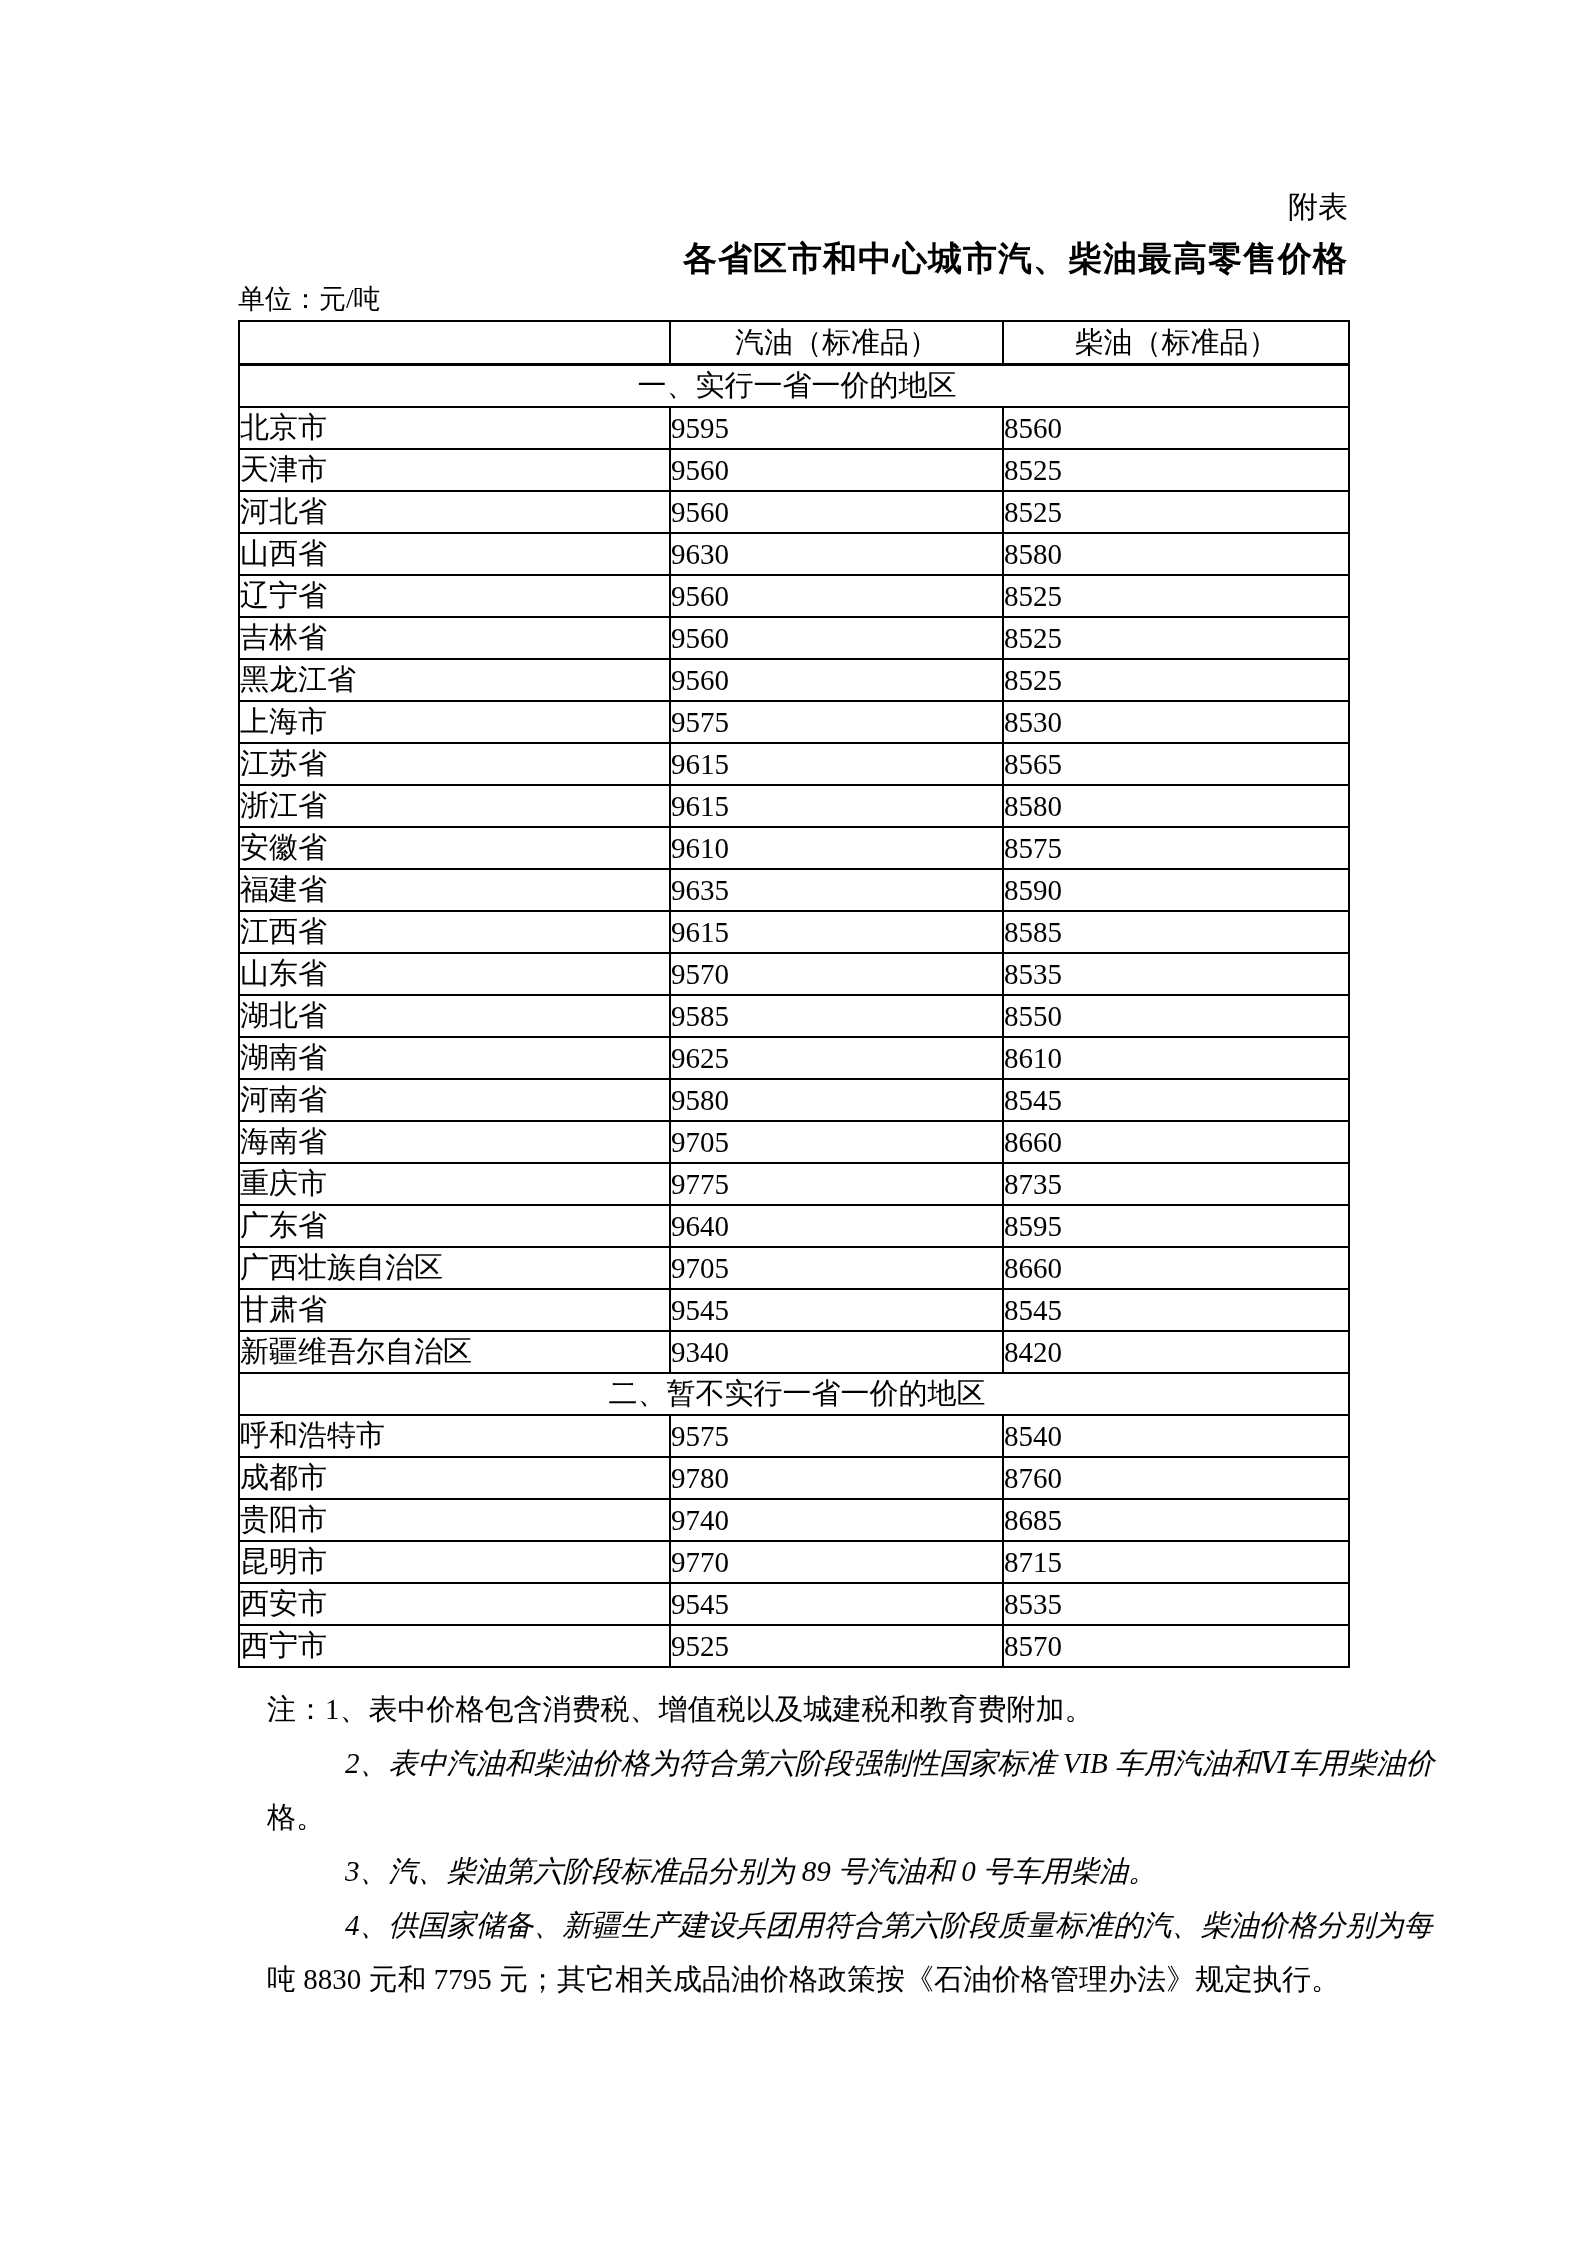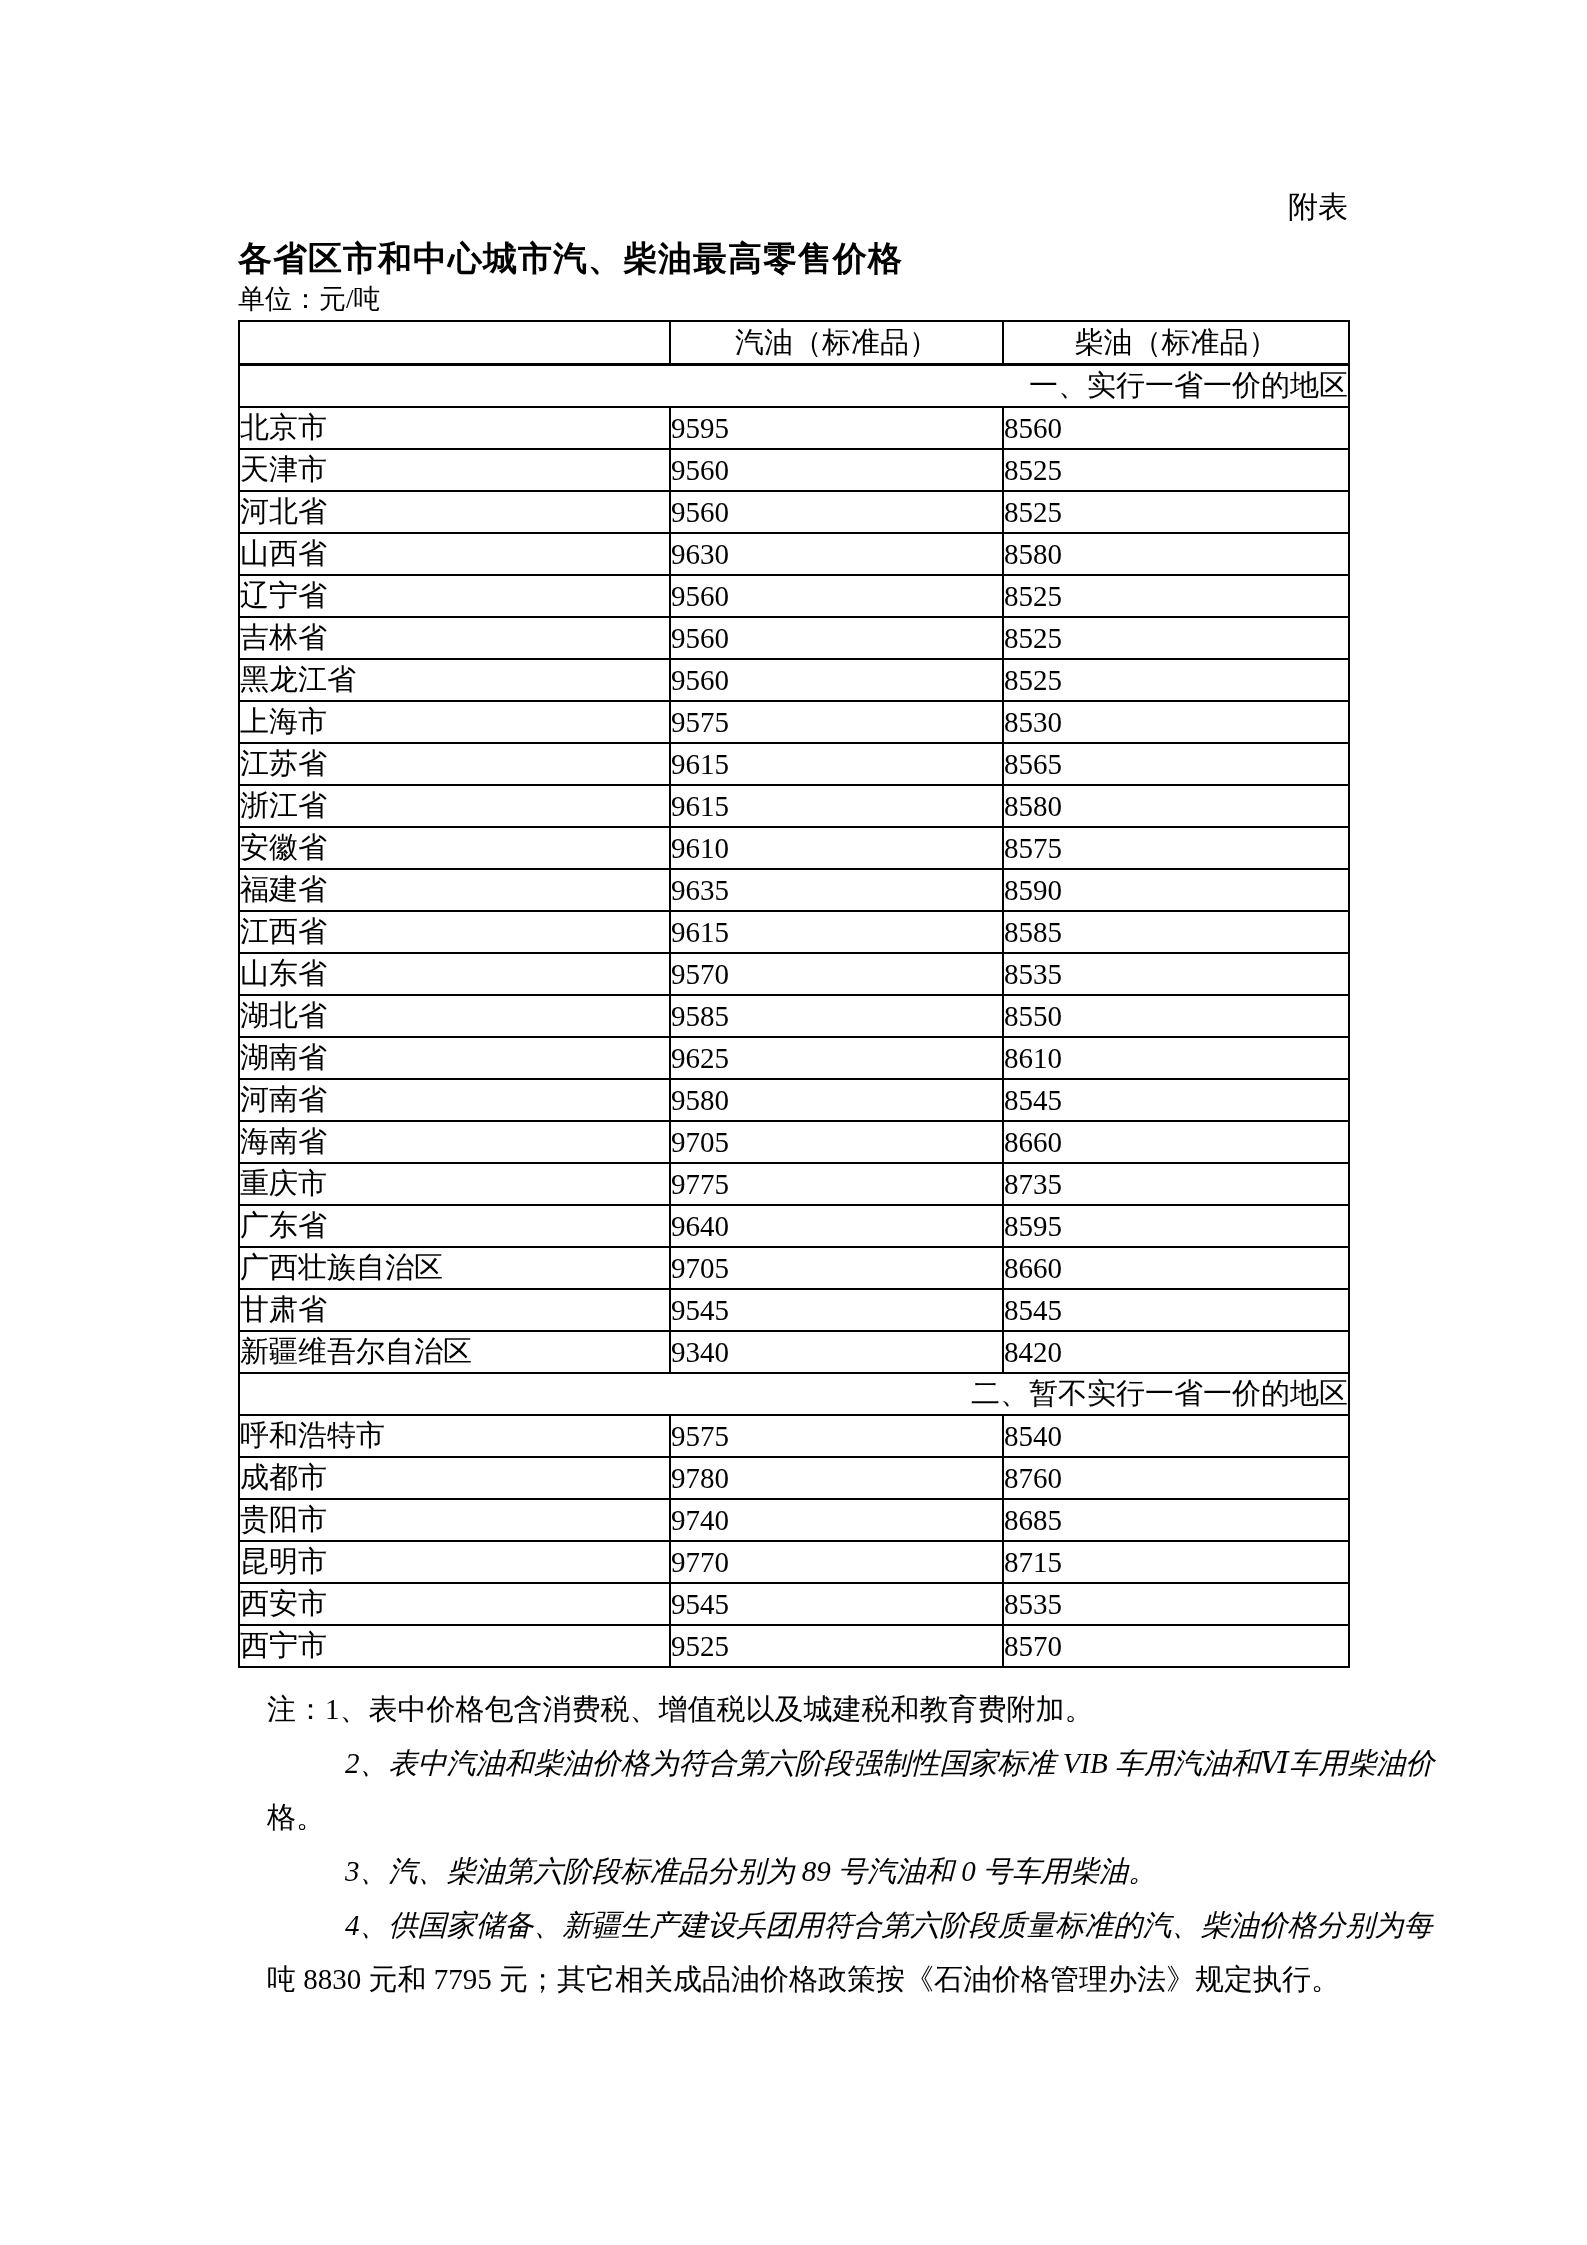--- a/index.html
+++ b/index.html
@@ -17,21 +17,21 @@
     width:1110px;
   }
   .attach-label{
     font-size:30px;line-height:38px;
     text-align:right;
   }
   .doc-title{
     margin-top:10px;
     font-size:34px;line-height:44px;
     font-weight:bold;
-    text-align:left;
+    text-align:right;
     font-family:"Liberation Sans","DejaVu Sans",sans-serif;
     letter-spacing:1px;
   }
   .unit-label{
     margin-top:2px;
     font-size:27px;line-height:34px;
   }
   table.price-table{
     margin-top:4px;
     border-collapse:collapse;
@@ -43,21 +43,21 @@
   table.price-table th{
     border:2px solid #000;
     padding:0;
     font-weight:normal;
     vertical-align:middle;
     overflow:hidden;
   }
   tr.header-row th{height:41px;border-bottom:3px solid #000;text-align:center;}
   tr.section-row td{
     height:35px;
-    text-align:right;
+    text-align:center;
     padding-left:6px;
   }
   tr.data-row td{height:40px;}
   td.region-cell{text-align:left;padding-left:88px;}
   td.price-cell{text-align:left;}
   .notes{
     margin-top:14px;
     font-size:29px;
     margin-left:29px;
   }

